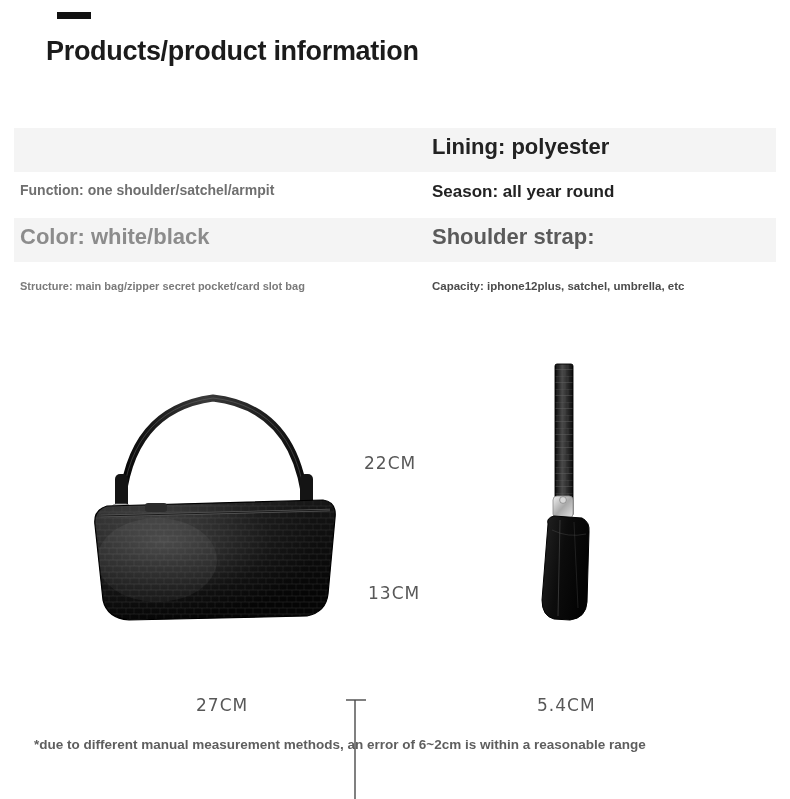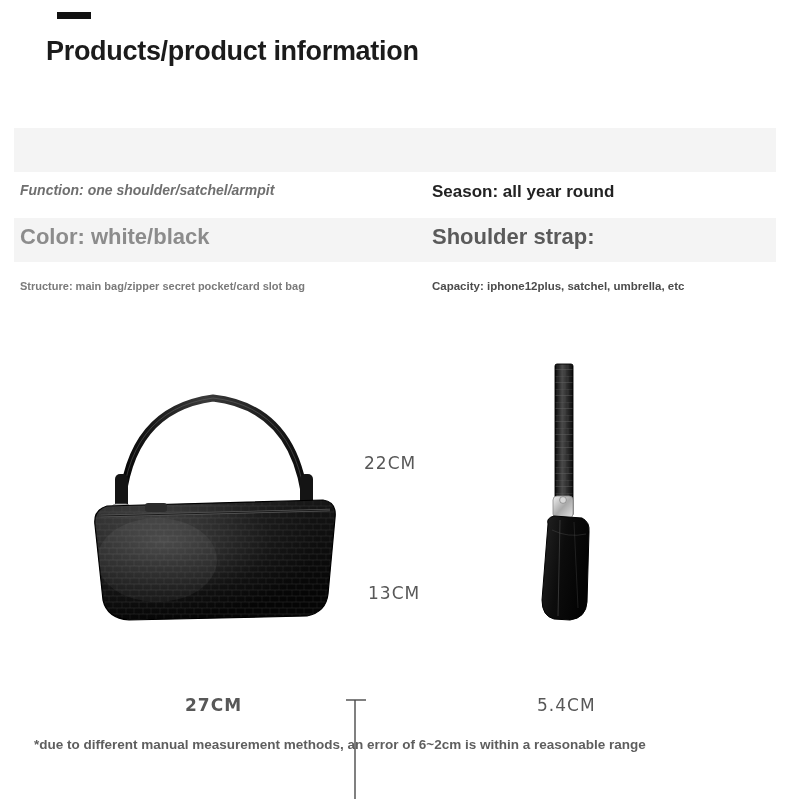--- a/index.html
+++ b/index.html
@@ -73,21 +73,20 @@
   }
   .txt-big-dark {
     font-size: 22px;
     font-weight: bold;
     color: #222222;
   }
   .txt-mid-gray {
     font-size: 14px;
     font-weight: bold;
     color: #6f6f6f;
-    font-style: italic;
   }
   .txt-mid-dark {
     font-size: 17px;
     font-weight: bold;
     color: #222222;
   }
   .txt-small-gray {
     font-size: 11px;
     font-weight: bold;
     color: #7a7a7a;
@@ -130,21 +129,21 @@
   .dim-label {
     position: absolute;
     font-size: 17px;
     color: #585858;
     letter-spacing: 1px;
     font-family: "DejaVu Sans", sans-serif;
     white-space: nowrap;
   }
   #dim-label-height-upper { left: 364px; top: 443px; margin-top: 10px; }
   #dim-label-height-lower { left: 368px; top: 583px; }
-  #dim-label-width-front  { left: 185px; top: 695px; font-weight: bold; }
+  #dim-label-width-front  { left: 196px; top: 695px; }
   #dim-label-width-side   { left: 537px; top: 695px; }
 
   #dim-ruler-vertical, #dim-ruler-front-width, #dim-ruler-side-width {
     position: absolute;
   }
   #dim-ruler-vertical     { left: 340px; top: 362px; }
 
   
   #footer-note {
     position: absolute;
@@ -160,20 +159,21 @@
 <body>
 
 <div id="header-accent-bar"></div>
 <div id="page-title">Products/product information</div>
 
 <div id="spec-table">
 
   <div class="spec-band" id="spec-band-1"></div>
   <div class="spec-band" id="spec-band-2"></div>
 
+  <div class="spec-cell col-right row-1 txt-big-dark">Lining: polyester</div>
 
   <div class="spec-cell col-left row-2 txt-mid-gray">Function: one shoulder/satchel/armpit</div>
   <div class="spec-cell col-right row-2 txt-mid-dark">Season: all year round</div>
 
   <div class="spec-cell col-left row-3 txt-big-gray">Color: white/black</div>
   <div class="spec-cell col-right row-3 txt-big-midgray">Shoulder strap:</div>
 
   <div class="spec-cell col-left row-4 txt-small-gray">Structure: main bag/zipper secret pocket/card slot bag</div>
   <div class="spec-cell col-right row-4 txt-small-dark">Capacity: iphone12plus, satchel, umbrella, etc</div>
 </div>

